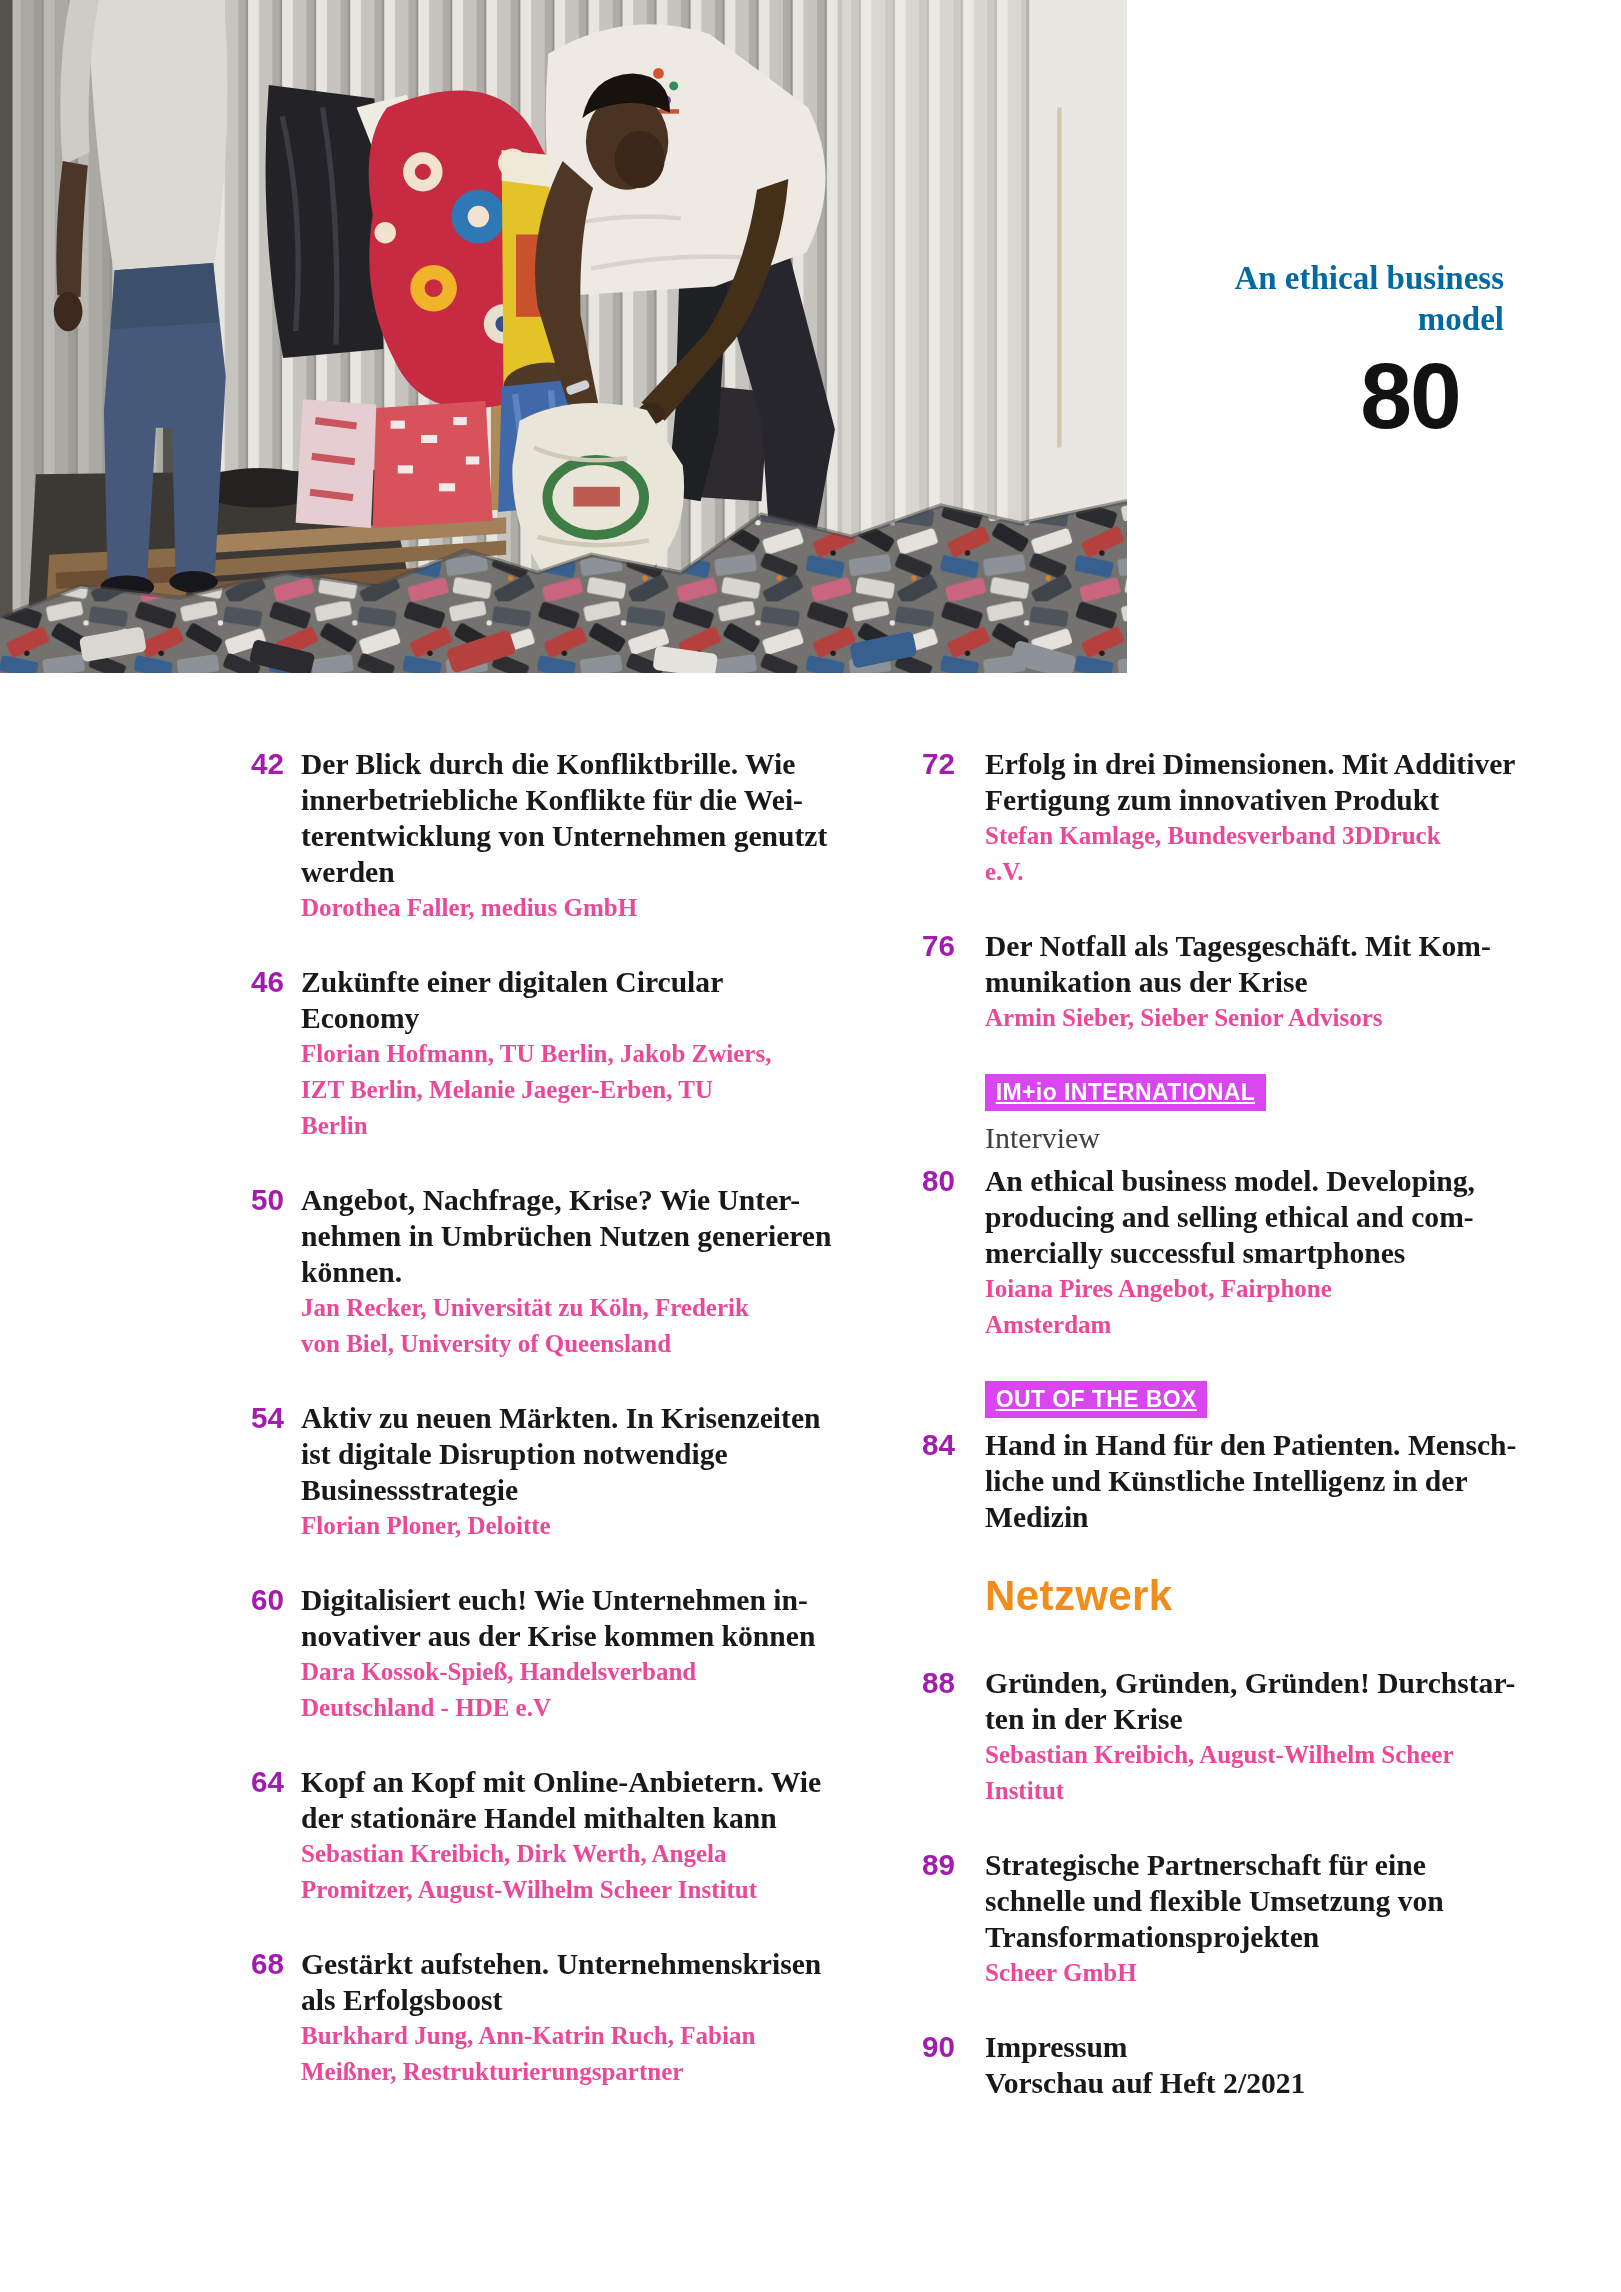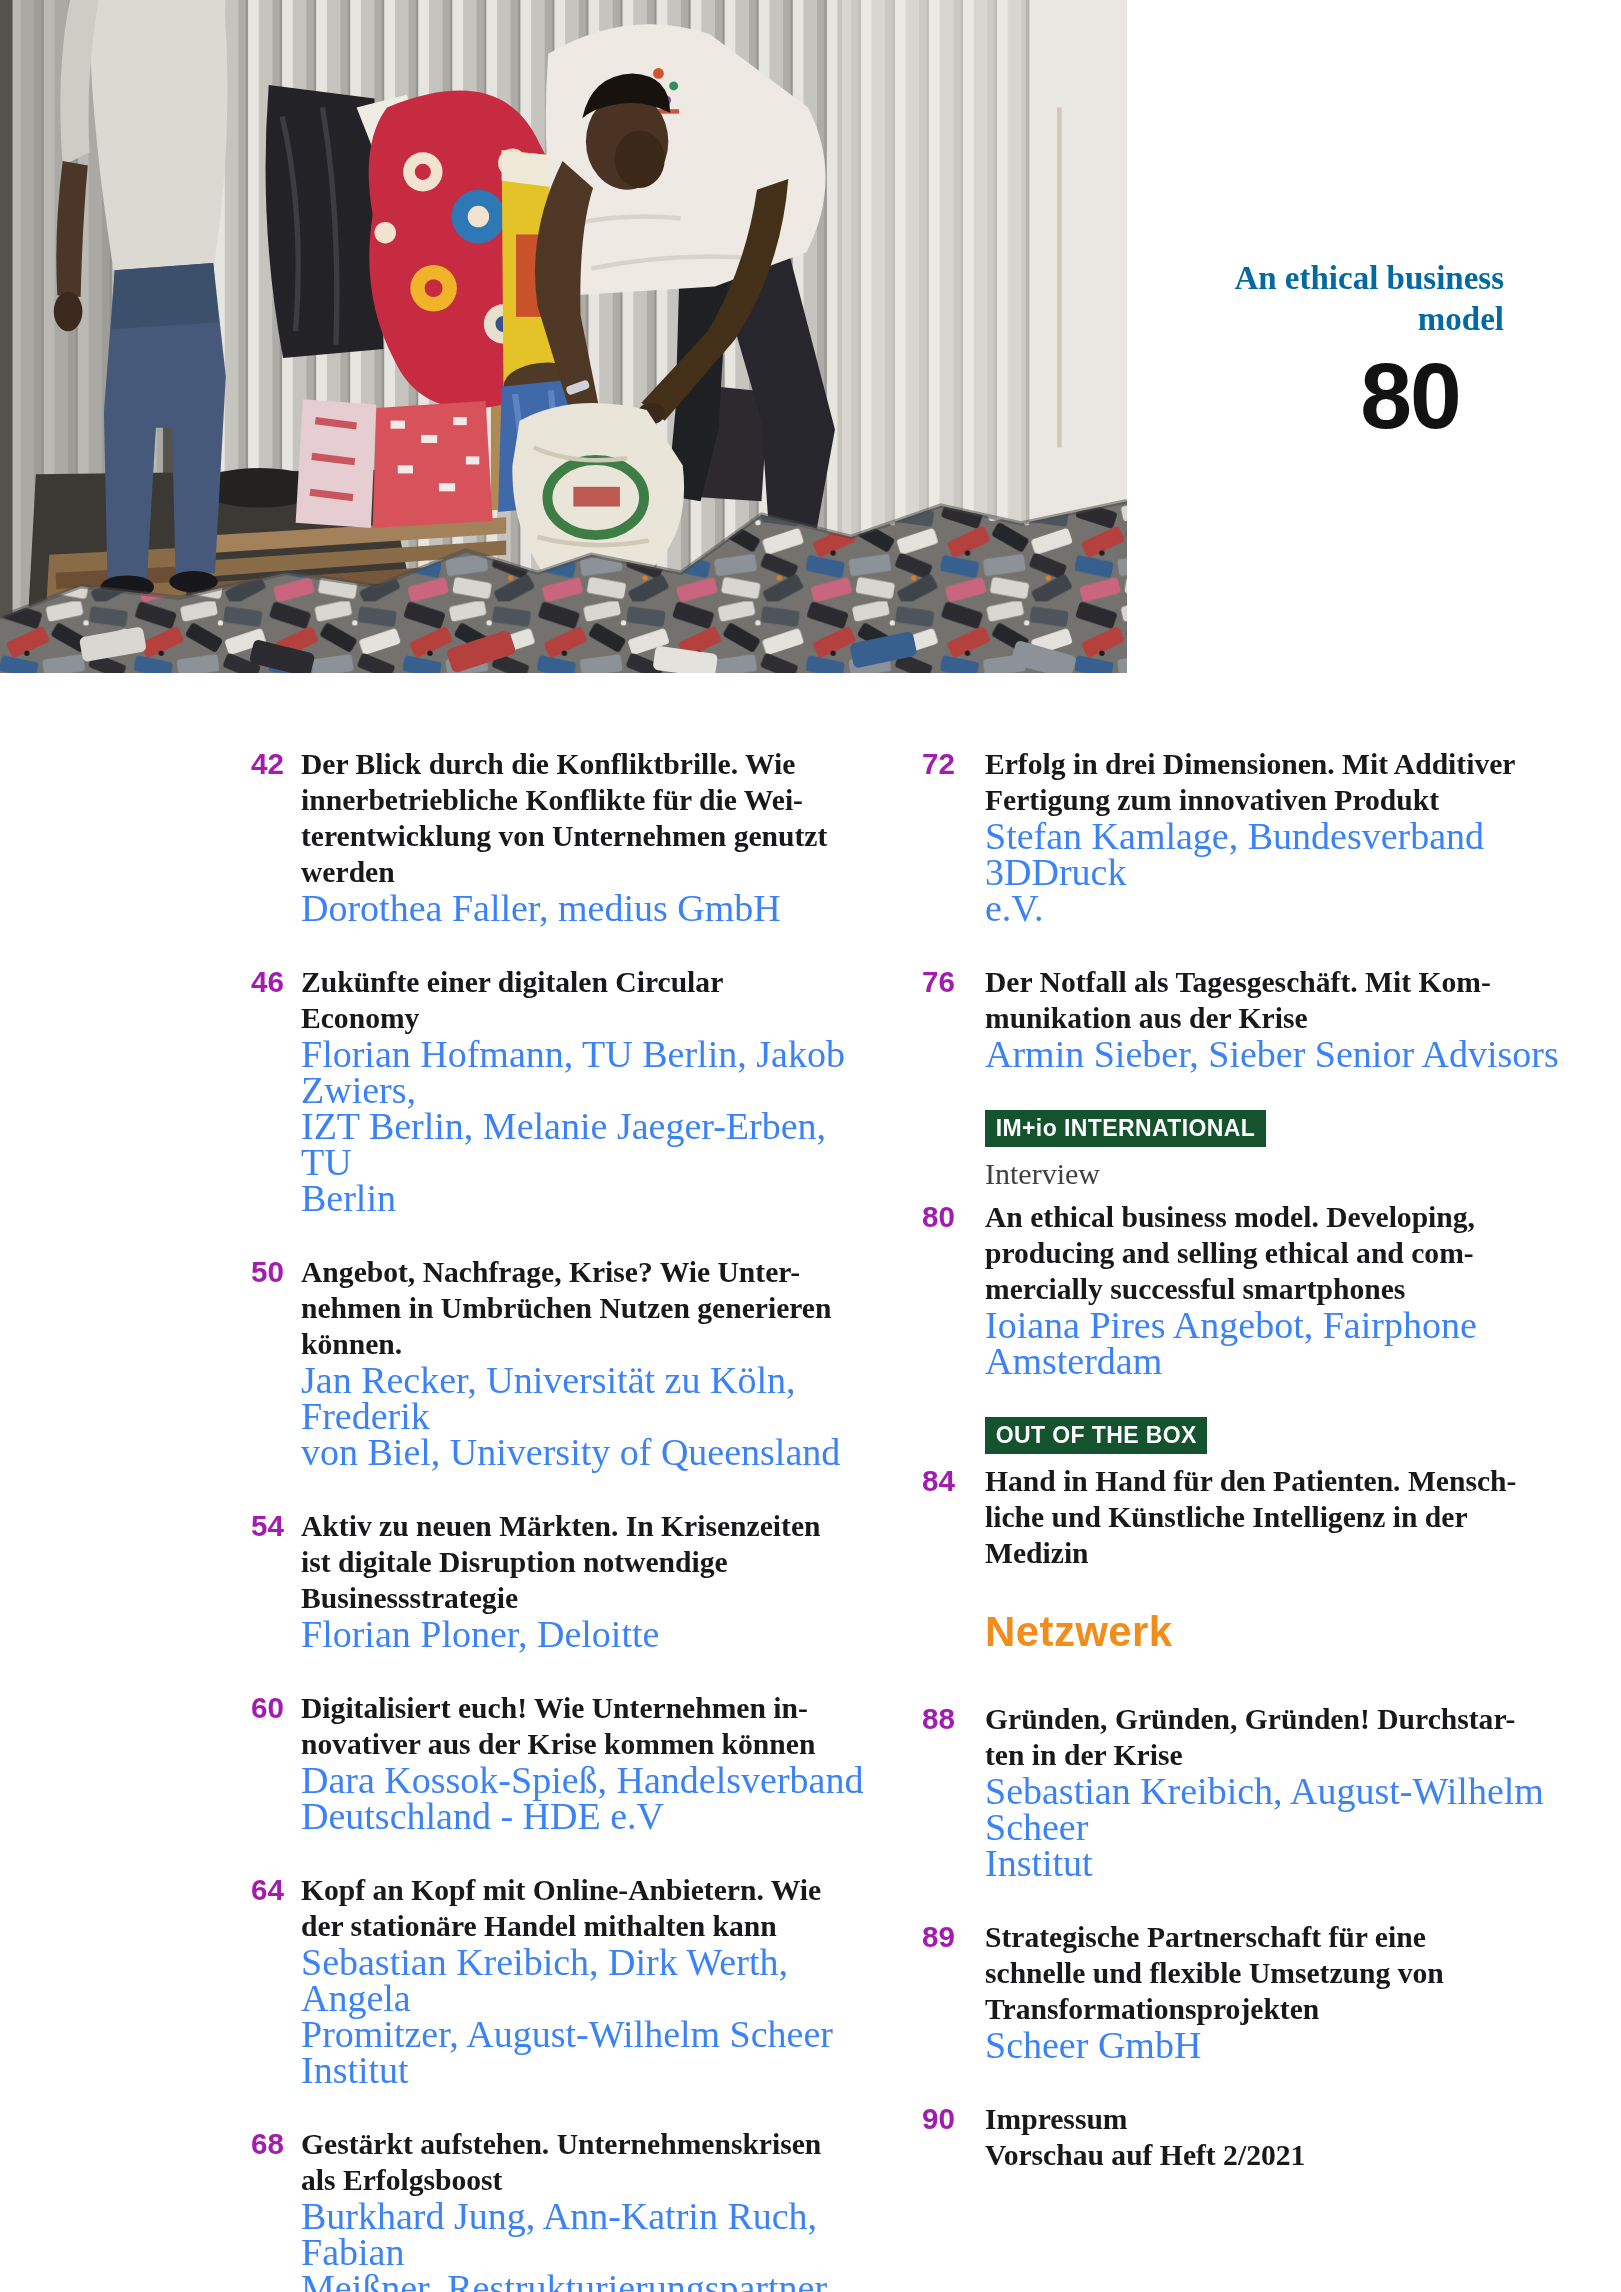--- a/index.html
+++ b/index.html
@@ -31,29 +31,30 @@
     flex:0 0 50px;font-family:"Liberation Sans",sans-serif;font-weight:700;
     font-size:29.6px;line-height:36px;color:#a21caf;
   }
   .col-right .num{flex-basis:63px;}
   .entry-body{flex:1;}
   .title{
     display:block;font-family:"Liberation Serif",serif;font-weight:700;
     font-size:29.6px;line-height:36px;color:#19191b;white-space:pre-line;
   }
   .authors{
-    display:block;font-family:"Liberation Serif",serif;font-weight:400;
-    font-size:38px;line-height:36px;color:#3b82f6;white-space:pre-line;
+    display:block;font-family:"Liberation Serif",serif;font-weight:700;
+    font-size:25px;line-height:36px;color:#ec4899;white-space:pre-line;
   }
   .badge-row{margin:0 0 9px 63px;}
   .badge{
-    display:inline-block;background:#14532d;color:#ffffff;
+    display:inline-block;background:#d946ef;color:#ffffff;
     font-family:"Liberation Sans",sans-serif;font-weight:700;
     font-size:23px;line-height:27px;letter-spacing:0.4px;
     padding:4.5px 10.7px 5.4px 10.7px;
+    text-decoration:underline;
   }
   .subhead{
     margin:0 0 7.2px 63px;font-family:"Liberation Serif",serif;font-weight:400;
     font-size:30px;line-height:36px;color:#404040;
   }
   .section-head{
     margin:12.5px 0 47px 63px;font-family:"Liberation Sans",sans-serif;
     font-weight:700;font-size:42px;line-height:45px;color:#f28c1b;
     letter-spacing:0.4px;
   }

